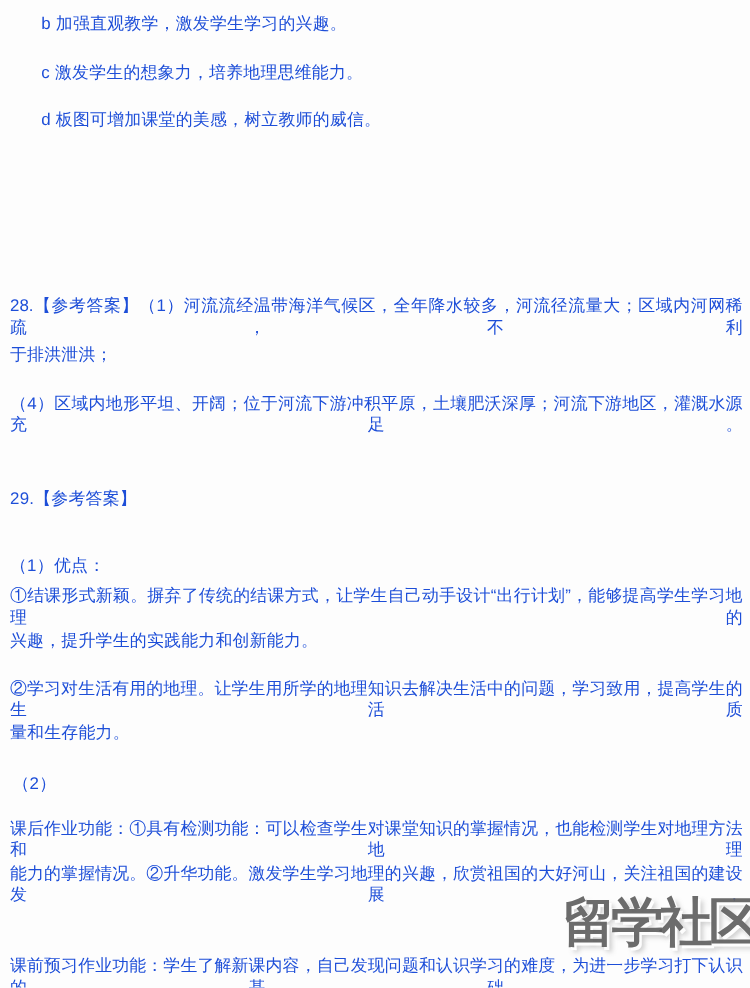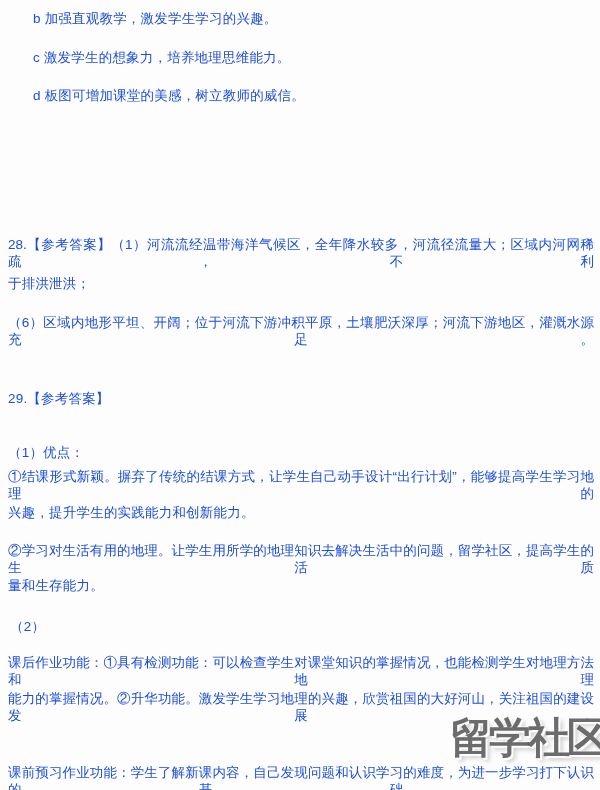--- a/index.html
+++ b/index.html
@@ -62,29 +62,29 @@
 <body>
 
 <div class="page">
 
   <div class="line" style="left:33px; top:10px;">b 加强直观教学，激发学生学习的兴趣。</div>
   <div class="line" style="left:33px; top:49px;">c 激发学生的想象力，培养地理思维能力。</div>
   <div class="line" style="left:33px; top:87px;">d 板图可增加课堂的美感，树立教师的威信。</div>
 
   <div class="line just" style="left:8px; top:236px;">28.【参考答案】（1）河流流经温带海洋气候区，全年降水较多，河流径流量大；区域内河网稀疏，不利</div>
   <div class="line" style="left:8px; top:275px;">于排洪泄洪；</div>
-  <div class="line just" style="left:8px; top:314px;">（6）区域内地形平坦、开阔；位于河流下游冲积平原，土壤肥沃深厚；河流下游地区，灌溉水源充足。</div>
+  <div class="line just" style="left:8px; top:314px;">（4）区域内地形平坦、开阔；位于河流下游冲积平原，土壤肥沃深厚；河流下游地区，灌溉水源充足。</div>
 
   <div class="line" style="left:8px; top:390px;">29.【参考答案】</div>
   <div class="line" style="left:8px; top:444px;">（1）优点：</div>
 
   <div class="line" style="left:8px; top:504px;">兴趣，提升学生的实践能力和创新能力。</div>
   <div class="line just" style="left:8px; top:468px;">①结课形式新颖。摒弃了传统的结课方式，让学生自己动手设计“出行计划”，能够提高学生学习地理的</div>
 
-  <div class="line just" style="left:8px; top:542px;">②学习对生活有用的地理。让学生用所学的地理知识去解决生活中的问题，留学社区，提高学生的生活质</div>
+  <div class="line just" style="left:8px; top:542px;">②学习对生活有用的地理。让学生用所学的地理知识去解决生活中的问题，学习致用，提高学生的生活质</div>
   <div class="line" style="left:8px; top:577px;">量和生存能力。</div>
 
   <div class="line" style="left:10px; top:618px;">（2）</div>
 
   <div class="line just" style="left:8px; top:654px;">课后作业功能：①具有检测功能：可以检查学生对课堂知识的掌握情况，也能检测学生对地理方法和地理</div>
   <div class="line just" style="left:8px; top:690px;">能力的掌握情况。②升华功能。激发学生学习地理的兴趣，欣赏祖国的大好河山，关注祖国的建设发展，</div>
   <div class="line just" style="left:8px; top:764px;">课前预习作业功能：学生了解新课内容，自己发现问题和认识学习的难度，为进一步学习打下认识的基础。</div>
 
   <div class="wm-title">留学社区</div>
 

